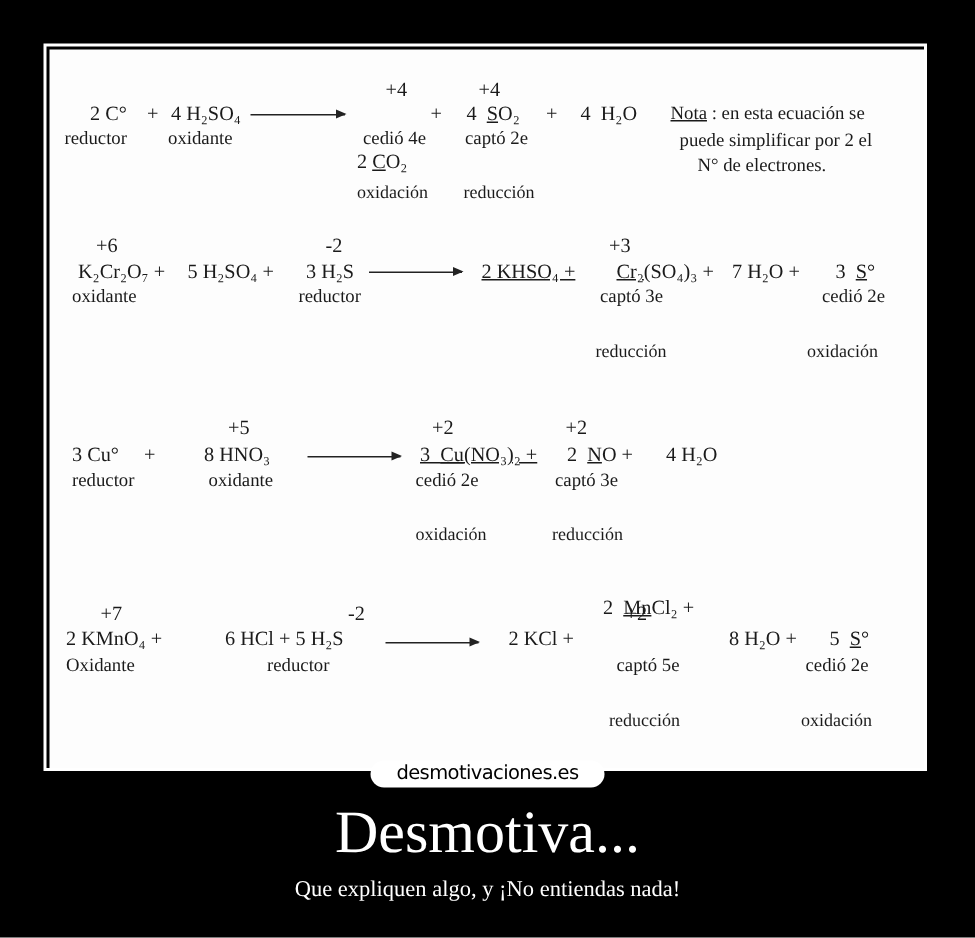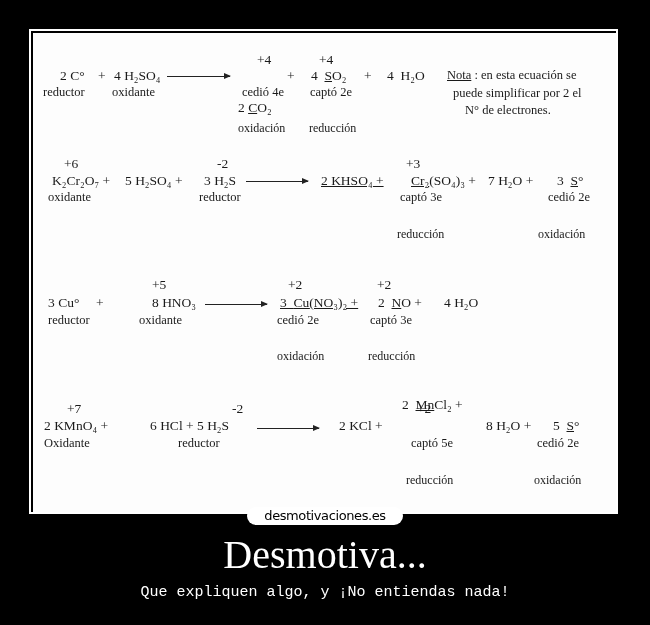--- a/index.html
+++ b/index.html
@@ -9,21 +9,21 @@
   .t { position:absolute; font-family:"Liberation Serif", "DejaVu Serif", serif; font-size:13px; color:#1a1a1a; white-space:nowrap; line-height:1; }
   .eq { font-size:13.5px; }
   .lbl { font-size:12.5px; }
   .ox { font-size:12px; }
   .u { text-decoration:underline; }
   .arrow { position:absolute; height:1px; background:#222; }
   .arrow::after { content:""; position:absolute; right:-1px; top:-3px; border-left:7px solid #222; border-top:3.5px solid transparent; border-bottom:3.5px solid transparent; }
   .badge { position:absolute; left:247px; top:507px; width:156px; height:18px; background:#fff; border-radius:9px 9px 9px 9px / 9px 9px 9px 9px; }
   .badge-text { position:absolute; left:0; top:1px; width:156px; text-align:center; font-family:"DejaVu Sans", sans-serif; font-size:13px; color:#000; letter-spacing:-0.4px; line-height:16px; }
   .title { position:absolute; left:0; top:533px; width:650px; text-align:center; font-family:"Liberation Serif", "DejaVu Serif", serif; font-size:40px; color:#fff; line-height:44px; }
-  .subtitle { position:absolute; left:0; top:584px; width:650px; text-align:center; font-family:Liberation Mono, monospace; font-size:15px; color:#fff; line-height:18px; }
+  .subtitle { position:absolute; left:0; top:584px; width:650px; text-align:center; font-family:Liberation Serif, serif; font-size:15px; color:#fff; line-height:18px; }
 </style>
 </head>
 <body>
 
 <div class="frame"></div>
 
 <div class="canvas">
 
   <div>
     <span class="t eq" style="left:224px;top:20px;">+4</span>
@@ -75,21 +75,21 @@
     <span class="t ox" style="left:505px;top:195px;">oxidación</span>
   </div>
 
   <div>
     <span class="t eq" style="left:119px;top:245px;">+5</span>
     <span class="t eq" style="left:255px;top:245px;">+2</span>
     <span class="t eq" style="left:344px;top:245px;">+2</span>
 
     <span class="t eq" style="left:15px;top:263px;">3 Cu°</span>
     <span class="t eq" style="left:63px;top:263px;">+</span>
-    <span class="t eq" style="left:119px;top:263px;">8  HNO₃</span>
+    <span class="t eq" style="left:103px;top:263px;">8  HNO₃</span>
     <div class="arrow" style="left:172px;top:271px;width:62px;"></div>
     <span class="t eq" style="left:247px;top:263px;text-decoration:underline;">3 &nbsp;<span class="u">Cu</span>(NO₃)₂ +</span>
     <span class="t eq" style="left:345px;top:263px;">2 &nbsp;<span class="u">N</span>O +</span>
     <span class="t eq" style="left:411px;top:263px;">4 H₂O</span>
 
     <span class="t lbl" style="left:15px;top:281px;">reductor</span>
     <span class="t lbl" style="left:106px;top:281px;">oxidante</span>
     <span class="t lbl" style="left:244px;top:281px;">cedió 2e</span>
     <span class="t lbl" style="left:337px;top:281px;">captó 3e</span>
 

